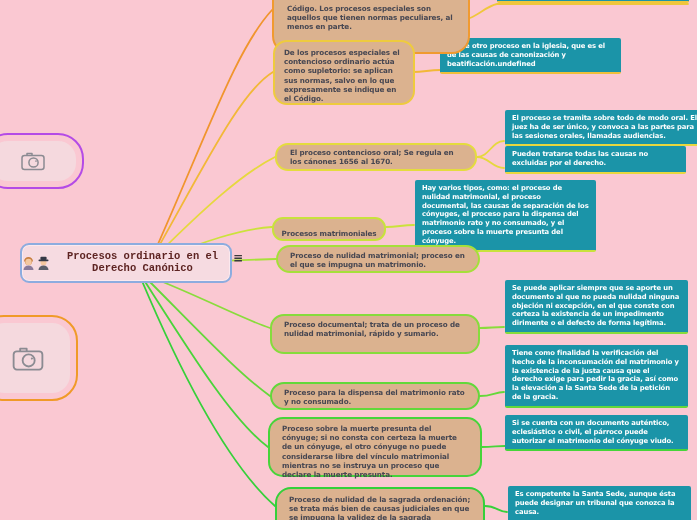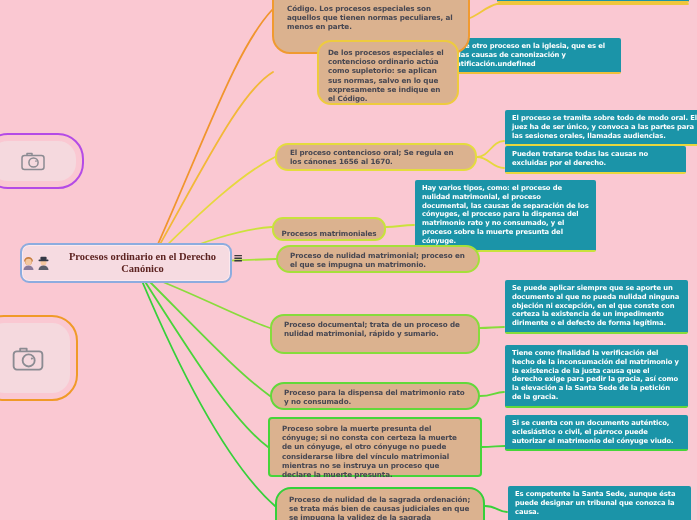--- a/index.html
+++ b/index.html
@@ -21,21 +21,21 @@
     padding:4px 7px;box-sizing:border-box;border-radius:2px;
     border-bottom:2px solid #64d83a;letter-spacing:-0.1px;
   }
   .central{
     position:absolute;left:20px;top:243px;width:212px;height:40px;z-index:4;
     background:#f6dbe1;border:2px solid #8cacdf;border-radius:9px;
     display:flex;align-items:center;justify-content:center;gap:5px;
     box-sizing:border-box;box-shadow:0 0 0 1px #fbe9ee inset;
   }
   .central .title{
-    font-family:Liberation Serif, serif;font-weight:bold;font-size:10.5px;
+    font-family:Liberation Mono, monospace;font-weight:bold;font-size:10.5px;
     line-height:1.12;color:#5d2422;text-align:center;white-space:pre-line;
   }
   .placeholder{
     position:absolute;z-index:2;box-sizing:border-box;border-radius:26px;
     display:flex;align-items:stretch;justify-content:stretch;
   }
   .placeholder .inner{
     flex:1;margin:6px;border-radius:18px;background:#f5d9de;
     display:flex;align-items:center;justify-content:center;
   }
@@ -70,21 +70,21 @@
     <path stroke="#36d03a" d="M485,506 C496,506 499,512 507,512"></path>
   </g>
 </svg>
 
 <div class="note" style="left:497px;top:-9px;width:192px;height:12px;border-bottom-color:#f0c63c;"></div>
 
 <div class="node" style="left:272px;top:-30px;width:198px;height:84px;border-color:#f09a30;border-radius:18px;padding:32px 11px 6px 13px;">
   <span>Código. Los procesos especiales son aquellos que tienen normas peculiares, al menos en parte.</span>
 </div>
 
-<div class="node" style="left:273px;top:40px;width:142px;height:65px;border-color:#eecb3e;border-radius:14px;padding:6px 9px;margin-left:44px;">
+<div class="node" style="left:273px;top:40px;width:142px;height:65px;border-color:#eecb3e;border-radius:14px;padding:6px 9px;">
   <span>De los procesos especiales el contencioso ordinario actúa como supletorio: se aplican sus normas, salvo en lo que expresamente se indique en el Código.</span>
 </div>
 
 <div class="node" style="left:275px;top:143px;width:202px;height:28px;border-color:#e4dc3e;border-radius:13px;padding:3px 10px 3px 13px;">
   <span>El proceso contencioso oral; Se regula en los cánones 1656 al 1670.</span>
 </div>
 
 <div class="node" style="left:272px;top:217px;width:114px;height:21px;border-color:#c8e23c;border-radius:11px;padding:10px 6px;text-align:center;">
   <span>Procesos matrimoniales</span>
 </div>
@@ -94,21 +94,21 @@
 </div>
 
 <div class="node" style="left:270px;top:314px;width:210px;height:40px;border-color:#86dc3c;border-radius:14px;padding:4px 12px;">
   <span>Proceso documental; trata de un proceso de nulidad matrimonial, rápido y sumario.</span>
 </div>
 
 <div class="node" style="left:270px;top:382px;width:210px;height:28px;border-color:#62d83a;border-radius:14px;padding:4px 12px;">
   <span>Proceso para la dispensa del matrimonio rato y no consumado.</span>
 </div>
 
-<div class="node" style="left:268px;top:417px;width:214px;height:60px;border-color:#46d43a;border-radius:4px;padding:5px 12px;">
+<div class="node" style="left:268px;top:417px;width:214px;height:60px;border-color:#46d43a;border-radius:15px;padding:5px 12px;">
   <span>Proceso sobre la muerte presunta del cónyuge; si no consta con certeza la muerte de un cónyuge, el otro cónyuge no puede considerarse libre del vínculo matrimonial mientras no se instruya un proceso que declare la muerte presunta.</span>
 </div>
 
 <div class="node" style="left:275px;top:487px;width:210px;height:55px;border-color:#34d03a;border-radius:16px;padding:6px 12px;">
   <span>Proceso de nulidad de la sagrada ordenación; se trata más bien de causas judiciales en que se impugna la validez de la sagrada ordenación.</span>
 </div>
 
 <div class="note" style="left:440px;top:38px;width:181px;border-bottom-color:#f0bf3a;">
   <span>existe otro proceso en la iglesia, que es el de las causas de canonización y beatificación.undefined</span>
 </div>

